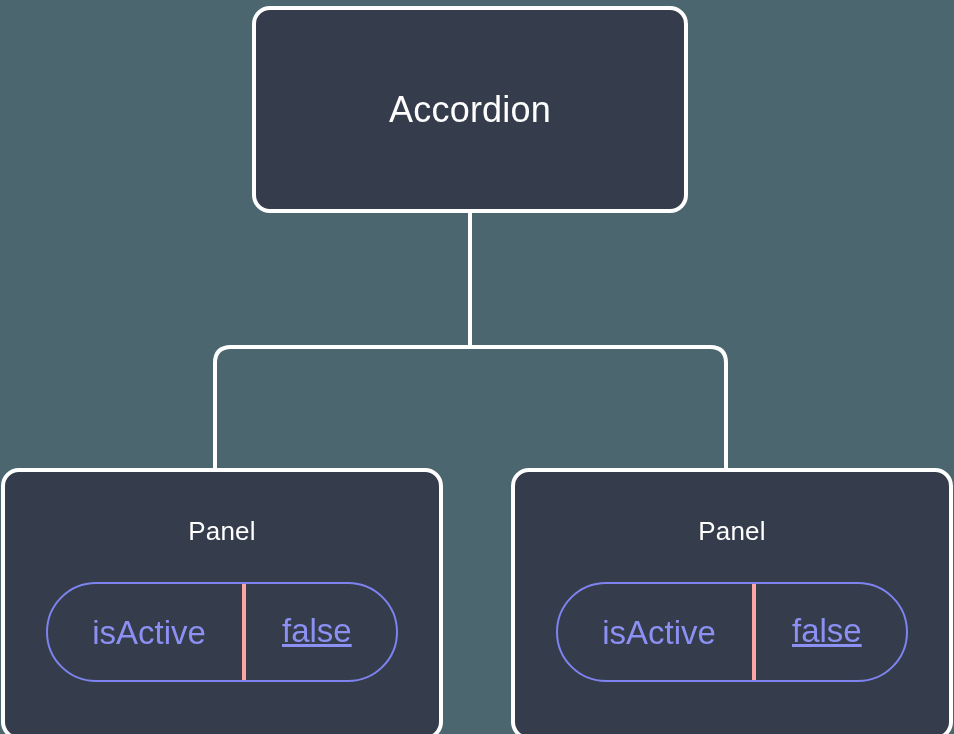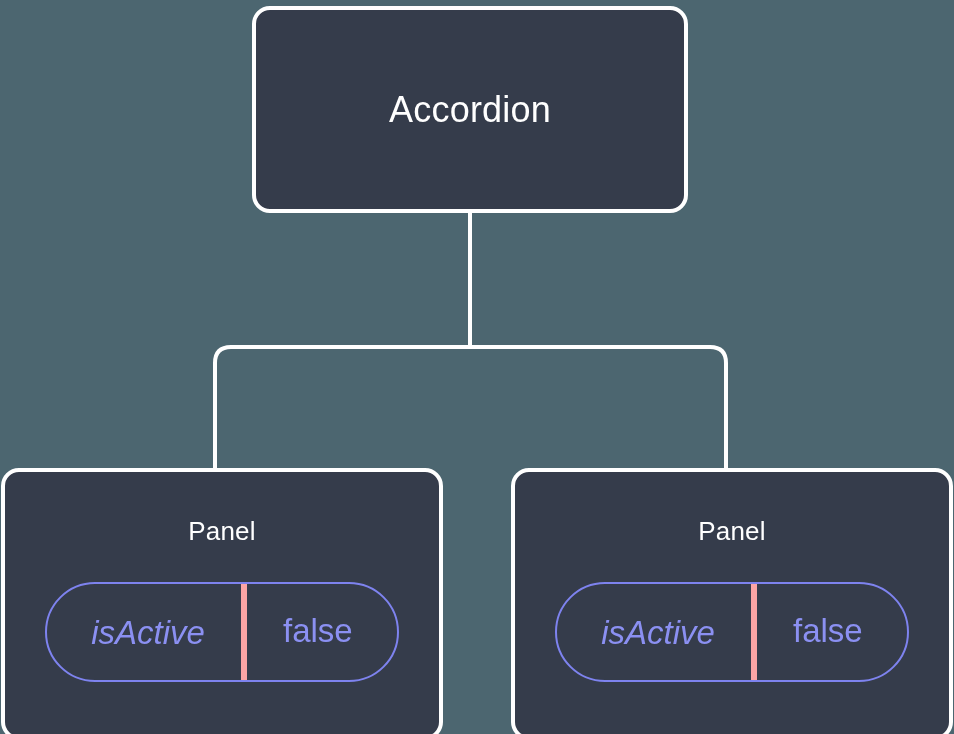--- a/index.html
+++ b/index.html
@@ -88,24 +88,25 @@
   .pill-cell {
     display: flex;
     align-items: center;
     justify-content: center;
     color: #8b90f2;
     font-size: 33px;
     line-height: 1;
     white-space: nowrap;
   }
 
-  .pill-key   { padding: 0 36px 0 44px; font-style: italic; }
+  .pill-key   { padding: 0 36px 0 44px; }
   .pill-value {
     padding: 0 44px 4px 36px;
-    border-left: 6px solid #fca5a5;
+    border-left: 4px solid #fca5a5;
+    text-decoration: underline;
   }
 </style>
 </head>
 <body>
 
 <div id="tree-canvas">
 
   <svg class="edge-layer" viewBox="0 0 954 734" width="954" height="734" xmlns="http://www.w3.org/2000/svg">
 
     <path d="M 470 212 L 470 347" fill="none" stroke="#ffffff" stroke-width="4"></path>

